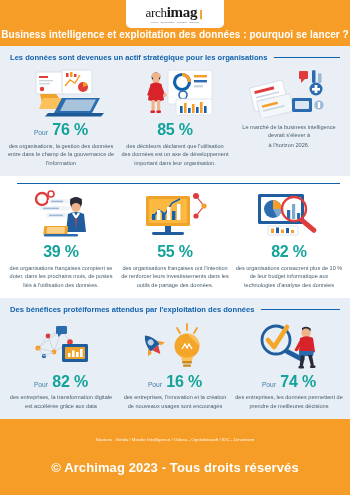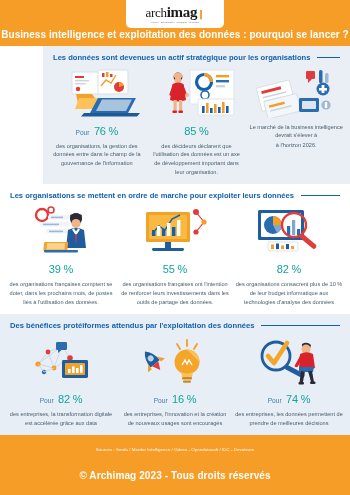--- a/index.html
+++ b/index.html
@@ -40,21 +40,21 @@
     position:absolute; bottom:6px; left:0; right:0;
     text-align:center;
     color:#ffffff;
     font-size:10px;
     font-weight:700;
     letter-spacing:.05px;
   }
 
   
   .section { position:relative; flex:0 0 auto; padding:0; }
-  .sec-a { background:#eaeff5;margin-left:43px; }
+  .sec-a { background:#eaeff5; }
   .sec-b { background:#ffffff; }
   .sec-c { background:#e8eef5; }
 
   .sec-head {
     display:flex; align-items:center;
     padding:7px 10px 2px 10px;
   }
   .sec-head-text {
     color:#1162ad;
     font-size:7.6px;
@@ -74,21 +74,21 @@
 
   .art { height:52px; width:100%; display:flex; align-items:flex-end; justify-content:center; }
   .art svg { display:block; }
 
   .stat {
     margin-top:4px;
     text-align:center;
     line-height:1.05;
   }
   .stat .pre { font-size:6.6px; color:#3f7fa8; font-weight:400; }
-  .stat .num { font-size:11px; color:#14a39b; font-weight:400; letter-spacing:-.2px; }
+  .stat .num { font-size:16px; color:#14a39b; font-weight:700; letter-spacing:-.2px; }
   .body-txt {
     margin-top:3px;
     text-align:center;
     font-size:5.6px;
     line-height:1.55;
     color:#4a6070;
     max-width:108px;
   }
   .market-txt {
     margin-top:5px; text-align:center; font-size:5.6px; line-height:1.5; color:#4a6070; max-width:108px;
@@ -102,21 +102,21 @@
   
   .footer {
     background:#f59d27;
     flex:1 1 auto;
     display:flex; flex-direction:column;
     align-items:center; justify-content:center;
     gap:2px;
     padding-bottom:2px;
   }
   .footer-sources { color:#ffffff; font-size:4.4px; letter-spacing:.05px; opacity:.95; }
-  .footer-copy { color:#ffffff; font-size:10px; font-weight:700; letter-spacing:.1px;margin-top:16px; }
+  .footer-copy { color:#ffffff; font-size:13px; font-weight:700; letter-spacing:.1px;margin-top:16px; }
 </style>
 </head>
 <body>
 
 <div class="poster">
 
   <div class="header">
     <div class="logo-card">
       <div class="logo-text"><span class="lt-a">arch</span><span class="lt-b">imag</span><span class="lt-dot">❙</span></div>
       <div class="logo-sub">Archives · Documentation · Information · Numérique</div>
@@ -229,21 +229,20 @@
         </div>
         <div class="market-txt">Le marché de la business intelligence devrait s'élever à</div>
         <div class="market-small">à l'horizon 2026.</div>
       </div>
 
     </div>
   </div>
 
   <div class="section sec-b">
     <div class="sec-head">
-      <div class="sec-head-text">Les organisations se mettent en ordre de marche pour exploiter leurs données</div>
       <div class="sec-head-rule"></div>
     </div>
     <div class="cols">
 
       <div class="col">
         <div class="art">
           <svg width="86" height="50" viewBox="0 0 86 50">
             <circle cx="24" cy="9" r="6" fill="none" stroke="#e03c3c" stroke-width="2.4"></circle>
             <circle cx="33" cy="4" r="3" fill="none" stroke="#e03c3c" stroke-width="1.6"></circle>
             <rect x="30" y="9" width="22" height="4.5" rx="2" fill="#f0f4f8"></rect>

